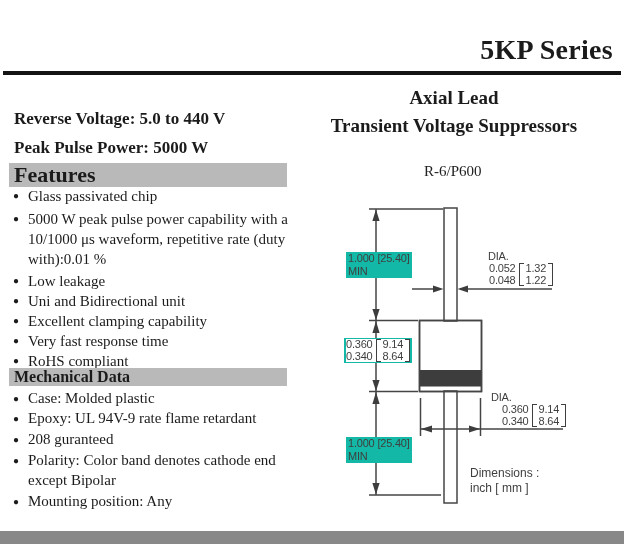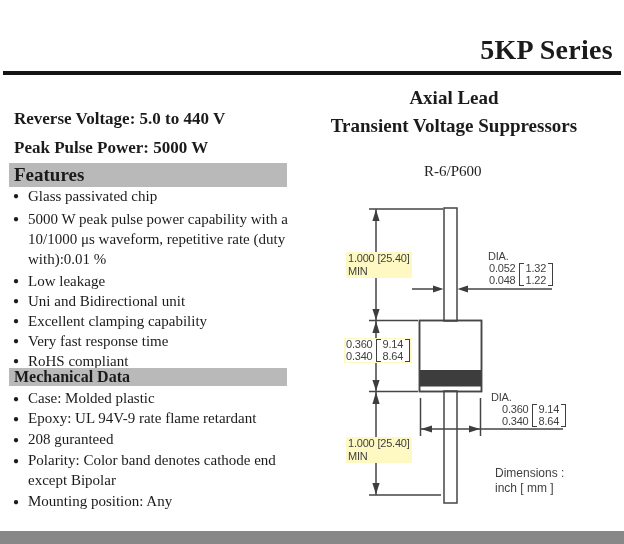--- a/index.html
+++ b/index.html
@@ -8,41 +8,41 @@
 
   .series-title{position:absolute;top:34px;right:11px;font-size:28px;font-weight:bold;letter-spacing:.3px;}
   .rule{position:absolute;left:3px;top:71px;width:618px;height:4px;background:#141414;}
 
   .specs{position:absolute;left:14px;top:104px;font-size:17px;font-weight:bold;line-height:29px;white-space:nowrap;}
   .ptitle{position:absolute;left:288px;top:84px;width:332px;text-align:center;
           font-size:19px;font-weight:bold;line-height:28px;white-space:nowrap;}
 
   .bar{position:absolute;left:9px;width:278px;background:#b9b9b9;font-weight:bold;
        padding-left:5px;box-sizing:border-box;white-space:nowrap;}
-  .bar.fb{top:163px;height:24px;font-size:19px;line-height:23px;}
+  .bar.fb{top:163px;height:24px;font-size:22px;line-height:23px;}
   .bar.mb{top:368px;height:18px;font-size:16px;line-height:17px;}
 
   .list{position:absolute;left:13px;font-size:15px;}
   .list.f{top:186px;}
   .list.m{top:389px;}
   .li{display:flex;}
   .blt{width:15px;font-size:10px;line-height:20px;flex:none;}
   .lns>div{line-height:20px;white-space:nowrap;}
   .list.m .blt{line-height:19.5px;}
   .list.m .lns>div{line-height:19.5px;}
   .mt1{margin-top:1.5px;} .mt2{margin-top:2px;} .mt3{margin-top:3px;}
   .r6{position:absolute;left:424px;top:163px;font-size:15px;color:#222;white-space:nowrap;}
   .dlab{position:absolute;font-family:"Liberation Sans",sans-serif;font-size:11px;color:#3f3f3f;
-        line-height:13px;background:#fef9c3;letter-spacing:-.2px;white-space:nowrap;padding:0 2px;}
+        line-height:13px;background:#14b8a6;letter-spacing:-.2px;white-space:nowrap;padding:0 2px;}
   .dimstack{display:flex;background:#fff;align-items:stretch;}
   .ds-col{display:flex;flex-direction:column;font-size:11px;line-height:11.5px;letter-spacing:-.2px;}
   .brk{width:4px;border:1.6px solid #3f3f3f;flex:none;}
   .brk.l{border-right:0;margin-left:3px;margin-right:2px;}
   .brk.r{border-left:0;margin-left:2px;}
-  .note{position:absolute;left:495px;top:466px;font-family:"Liberation Sans",sans-serif;
+  .note{position:absolute;left:470px;top:466px;font-family:"Liberation Sans",sans-serif;
         font-size:12px;color:#3f3f3f;line-height:15px;white-space:nowrap;}
   svg .ln{stroke:#454545;stroke-width:1.5;fill:none;}
   svg .ah{fill:#3d3d3d;stroke:none;}
 </style>
 </head>
 <body>
 
 <div class="page">
 
   <div class="series-title">5KP Series</div>

